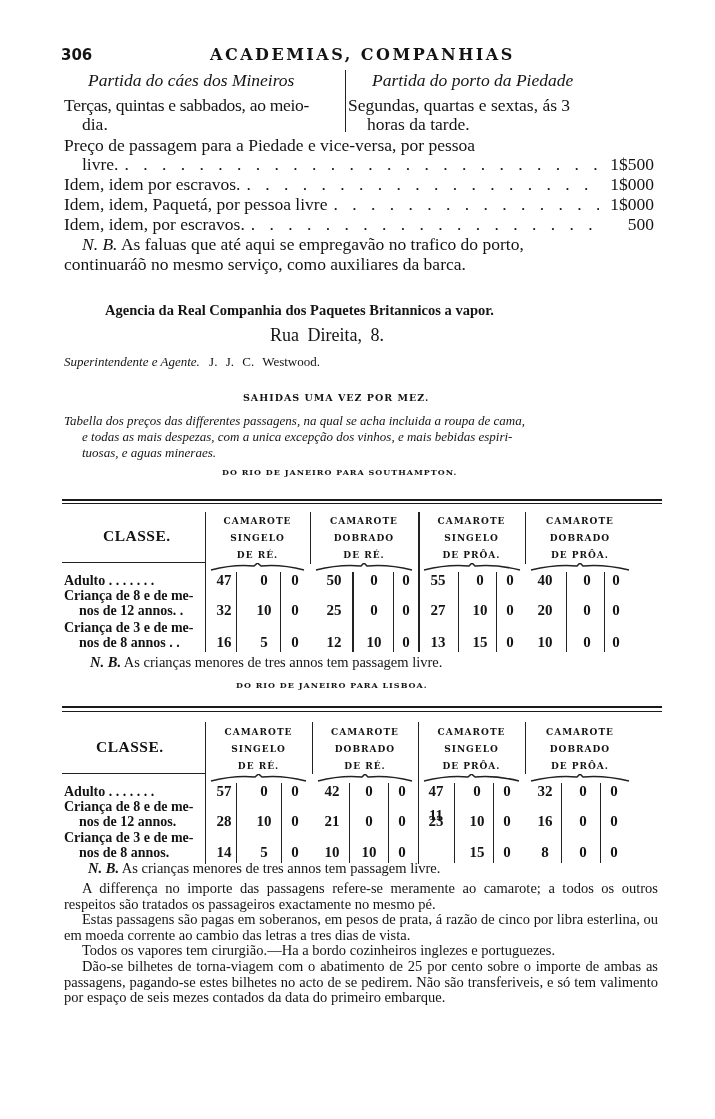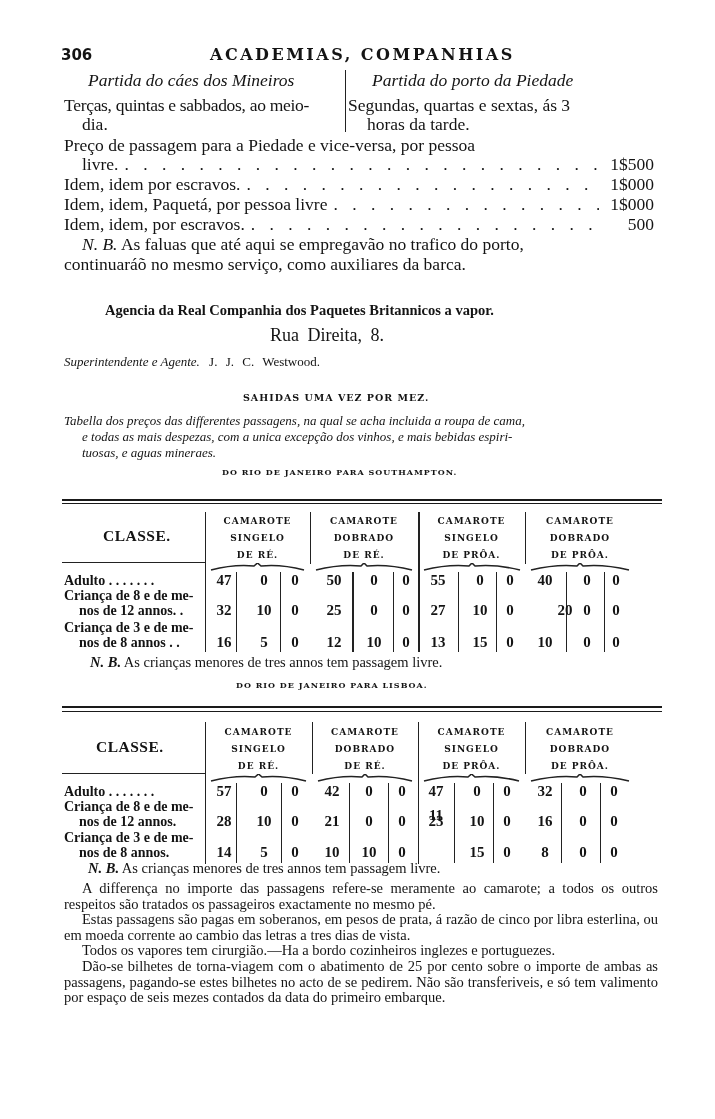--- a/index.html
+++ b/index.html
@@ -175,21 +175,21 @@
 
     <div class="num" style="left:212px; top:602px;">32</div>
     <div class="num" style="left:252px; top:602px;">10</div>
     <div class="num" style="left:283px; top:602px;">0</div>
     <div class="num" style="left:322px; top:602px;">25</div>
     <div class="num" style="left:362px; top:602px;">0</div>
     <div class="num" style="left:394px; top:602px;">0</div>
     <div class="num" style="left:426px; top:602px;">27</div>
     <div class="num" style="left:468px; top:602px;">10</div>
     <div class="num" style="left:498px; top:602px;">0</div>
-    <div class="num" style="left:533px; top:602px;margin-left:20px;">20</div>
+    <div class="num" style="left:533px; top:602px;">20</div>
     <div class="num" style="left:575px; top:602px;">0</div>
     <div class="num" style="left:604px; top:602px;">0</div>
 
     <div class="num" style="left:212px; top:634px;">16</div>
     <div class="num" style="left:252px; top:634px;">5</div>
     <div class="num" style="left:283px; top:634px;">0</div>
     <div class="num" style="left:322px; top:634px;">12</div>
     <div class="num" style="left:362px; top:634px;">10</div>
     <div class="num" style="left:394px; top:634px;">0</div>
     <div class="num" style="left:426px; top:634px;">13</div>

